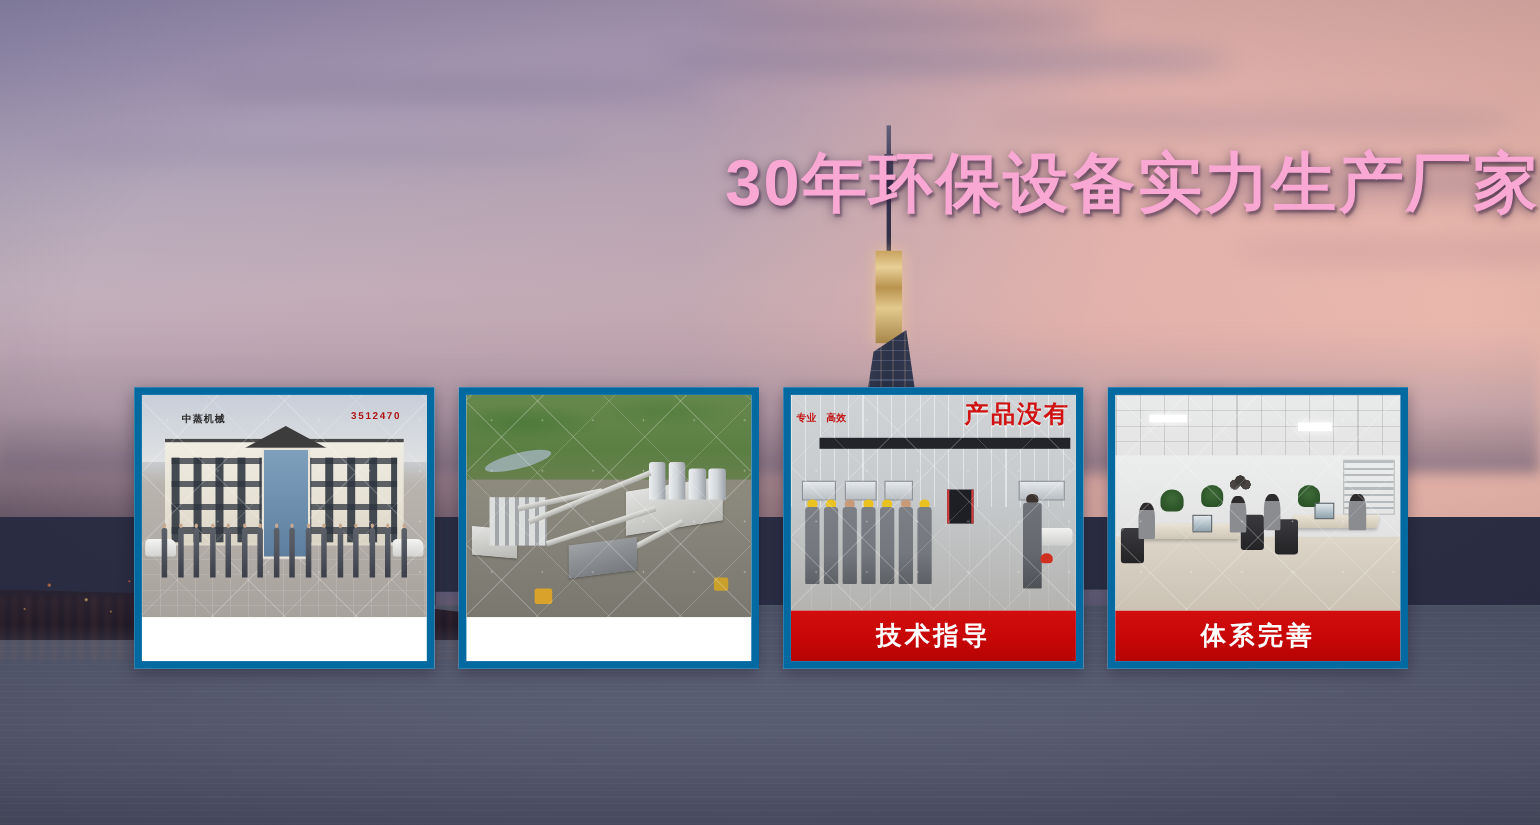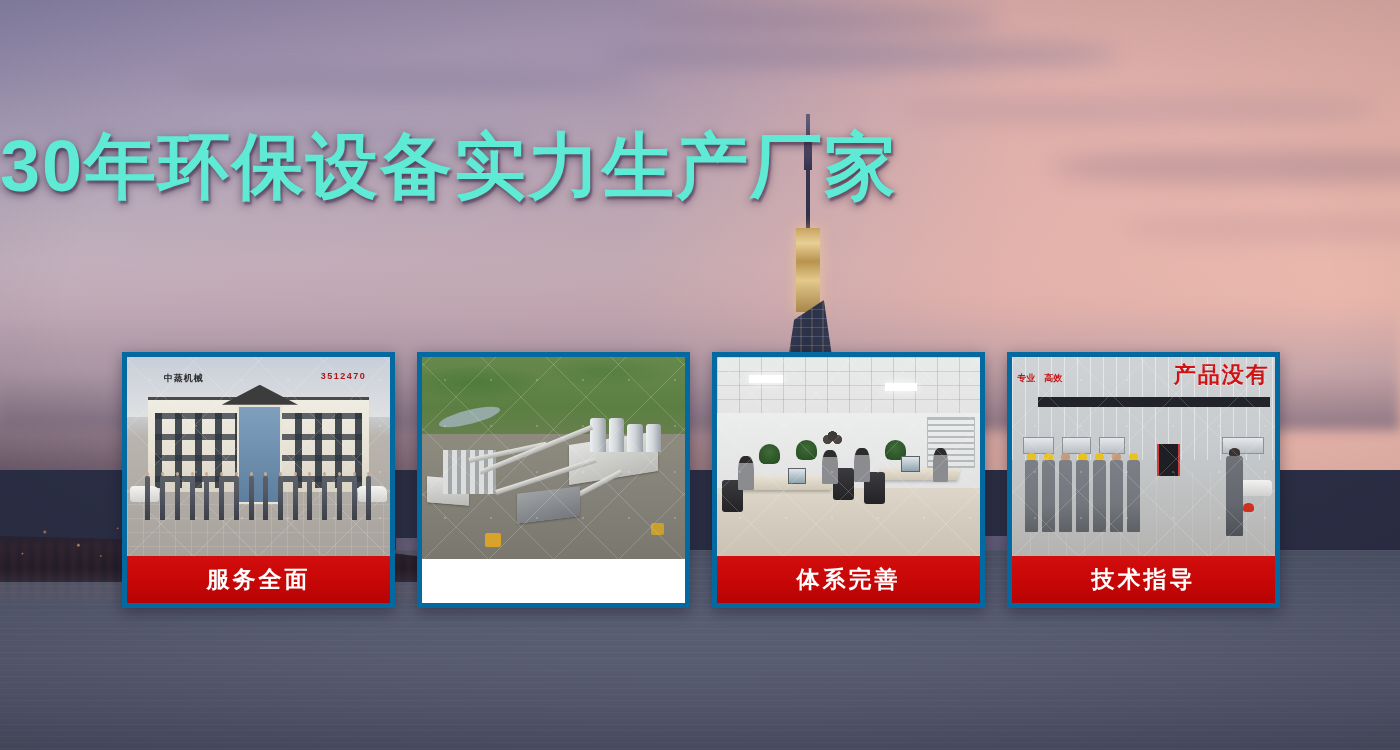--- a/index.html
+++ b/index.html
@@ -141,23 +141,23 @@
     filter:blur(.4px);
   }
   .vignette {
     position:absolute; inset:0;
     background:radial-gradient(ellipse 100% 80% at 50% 40%, rgba(0,0,0,0) 45%, rgba(20,14,30,.30) 100%);
   }
 
   
   .headline {
     position:absolute; left:0; top:126px; width:1400px;
-    text-align:left;
-    font-size:72px; line-height:80px; font-weight:bold;
-    letter-spacing:2px; color:#5eead4;
+    text-align:right;
+    font-size:59px; line-height:80px; font-weight:bold;
+    letter-spacing:2px; color:#f9a8d4;
     text-shadow:
       0 3px 10px rgba(40,20,50,.55),
       2px 3px 2px rgba(60,35,70,.45);
     white-space:nowrap;
   }
 
   
   .subbar {
     position:absolute; left:389px; top:236px; width:624px; height:49px;
     background:#cf0a0a;
@@ -172,21 +172,21 @@
 
   
   .cards {
     position:absolute; left:122px; top:352px;
     width:1158px; height:256px;
     display:flex; gap:22px;
   }
   .card {
     width:273px; height:256px;
     background:#ffffff;
-    border:5px solid #0369a1;
+    border:7px solid #0369a1;
     box-shadow:0 4px 14px rgba(20,10,30,.40);
     display:flex; flex-direction:column;
     overflow:hidden;
   }
   .card-photo {
     position:relative; width:100%; height:202px; overflow:hidden;
     background:#8d8f95;
   }
   .card-label {
     height:48px; background:#cb0808;
@@ -569,21 +569,20 @@
             <i></i>
             <i></i>
             <i></i>
             <i></i>
             <i></i>
             <i></i>
         </div>
         <div class="wm"></div>
         <div class="wm-dots"></div>
       </div>
-      <div class="card-label">服务全面</div>
     </div>
 
     <div class="card">
       <div class="card-photo p2">
         <div class="fields"></div>
         <div class="water"></div>
         <div class="yard"></div>
         <div class="shed s1"></div>
         <div class="shed s3"></div>
         <div class="silo a"></div>
@@ -594,49 +593,20 @@
         <div class="belt b4"></div>
         <div class="belt b1"></div>
         <div class="belt b2"></div>
         <div class="belt b3"></div>
         <div class="shed s2"></div>
         <div class="mach"></div>
         <div class="mach2"></div>
         <div class="wm"></div>
         <div class="wm-dots"></div>
       </div>
-    </div>
-
-    <div class="card">
-      <div class="card-photo p3">
-        <div class="ceil"></div>
-        <div class="panel a"></div>
-        <div class="panel b"></div>
-        <div class="wall"></div>
-        <div class="window"></div>
-        <div class="decal"></div>
-        <div class="floor"></div>
-        <div class="plant pl1"></div>
-          <div class="plant pl2"></div>
-          <div class="plant pl3"></div>
-        <div class="desk d1"></div>
-          <div class="desk d2"></div>
-        <div class="mon m1"></div>
-          <div class="mon m2"></div>
-        <div class="chair ch1"></div>
-          <div class="chair ch2"></div>
-          <div class="chair ch3"></div>
-        <div class="person pr1"></div>
-          <div class="person pr2"></div>
-        <div class="person pr3"></div>
-          <div class="person pr4"></div>
-        <div class="wm"></div>
-        <div class="wm-dots"></div>
-      </div>
-      <div class="card-label">体系完善</div>
     </div>
 
     <div class="card">
       <div class="card-photo p4">
         <div class="facade"></div>
         <div class="bigred">产品没有</div>
         <div class="slog">
           <span>专业</span>
           <span>高效</span>
         </div>
@@ -658,14 +628,43 @@
           <i class="hat"></i>
         </div>
         <div class="lead"></div>
         <div class="helmet"></div>
         <div class="wm"></div>
         <div class="wm-dots"></div>
       </div>
       <div class="card-label">技术指导</div>
     </div>
 
+    <div class="card">
+      <div class="card-photo p3">
+        <div class="ceil"></div>
+        <div class="panel a"></div>
+        <div class="panel b"></div>
+        <div class="wall"></div>
+        <div class="window"></div>
+        <div class="decal"></div>
+        <div class="floor"></div>
+        <div class="plant pl1"></div>
+          <div class="plant pl2"></div>
+          <div class="plant pl3"></div>
+        <div class="desk d1"></div>
+          <div class="desk d2"></div>
+        <div class="mon m1"></div>
+          <div class="mon m2"></div>
+        <div class="chair ch1"></div>
+          <div class="chair ch2"></div>
+          <div class="chair ch3"></div>
+        <div class="person pr1"></div>
+          <div class="person pr2"></div>
+        <div class="person pr3"></div>
+          <div class="person pr4"></div>
+        <div class="wm"></div>
+        <div class="wm-dots"></div>
+      </div>
+      <div class="card-label">体系完善</div>
+    </div>
+
   </div>
 </div>
 
 </body></html>

